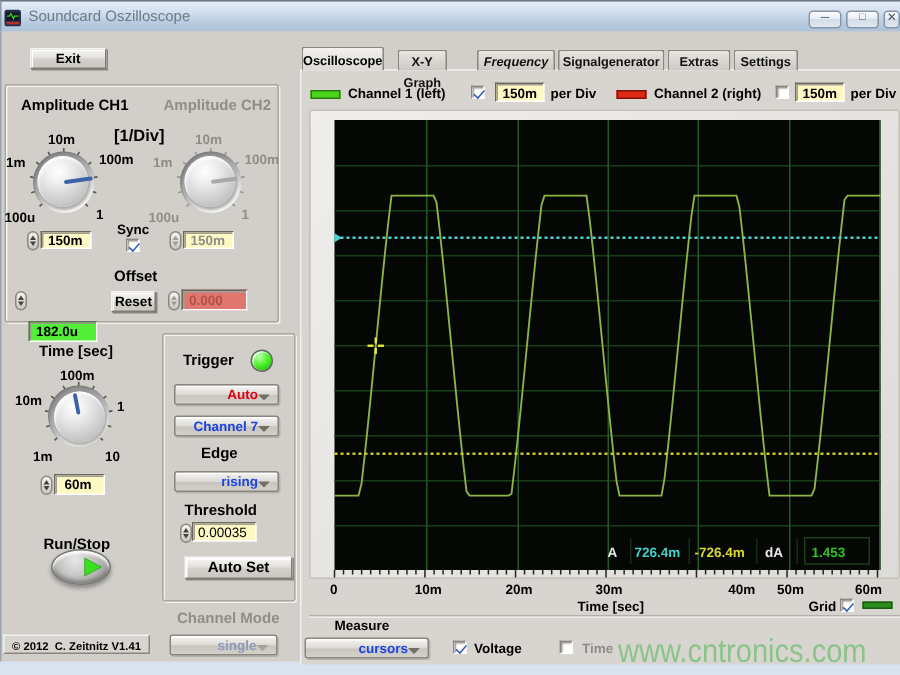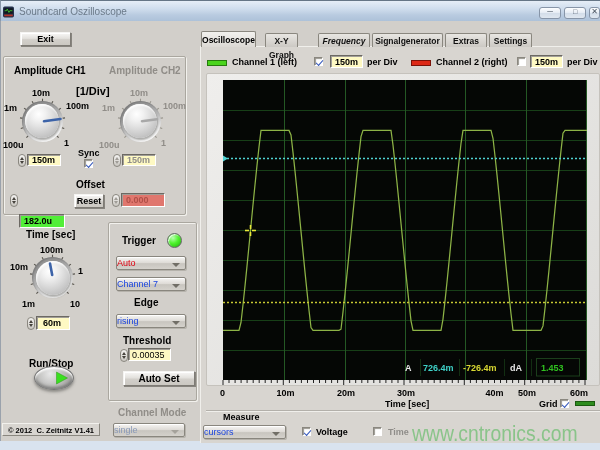--- a/index.html
+++ b/index.html
@@ -32,21 +32,21 @@
 .spin:before{content:"";position:absolute;left:1px;top:2px;border:2.5px solid transparent;border-bottom:3.5px solid #45423c;border-top:none;}
 .spin:after{content:"";position:absolute;left:1px;bottom:2px;border:2.5px solid transparent;border-top:3.5px solid #45423c;border-bottom:none;}
 .spin.dis:before{border-bottom-color:#a09d97;}
 .spin.dis:after{border-top-color:#a09d97;}
 
 .cb{position:absolute;width:9px;height:9px;background:#fff;border:1px solid #8a877f;border-bottom-color:#fff;border-right-color:#fff;box-shadow:inset 1px 1px 1px #9a978f;}
 .cb.chk:after{content:"";position:absolute;left:1px;top:1.5px;width:6px;height:3px;border-left:1.6px solid #3558bc;border-bottom:1.6px solid #3558bc;transform:rotate(-48deg);transform-origin:center;}
 
 .dd{position:absolute;height:14px;border:1px solid #89867e;border-radius:2px;
  background:linear-gradient(#f6f5f3,#dddad5 50%,#c8c5bf 55%,#d4d1cb);
- box-shadow:inset 0 1px 0 #fff,1px 1px 0 #b5b2ab;font-weight:normal;text-align:left;}
+ box-shadow:inset 0 1px 0 #fff,1px 1px 0 #b5b2ab;font-weight:bold;text-align:right;}
 .dd .tri{position:absolute;right:5px;top:6px;width:0;height:0;border:4px solid transparent;border-top:4.5px solid #716e66;border-bottom:none;}
 .dd .txt{display:block;margin-top:1px;font-size:9px;padding-right:13px;}
 
 .knobbase{position:absolute;width:41px;height:41px;border-radius:50%;
  background:linear-gradient(155deg,#969696 25%,#b9b9b9 50%,#e8e8e8 72%,#ffffff 88%);
  box-shadow:inset 1px 1px 2px rgba(90,90,90,.5);}
 .knobbody{position:absolute;width:34px;height:34px;border-radius:50%;
  background:radial-gradient(circle at 40% 30%, #ffffff 0%, #f1f1f1 22%, #e0e0e0 42%, #cecece 62%, #bcbcbc 82%, #adadad 100%);
  box-shadow:1px 2px 2px rgba(85,85,80,.45), inset 1px 2px 2px rgba(255,255,255,.9);}
 .klbl{position:absolute;font-weight:bold;font-size:9px;color:#000;}

